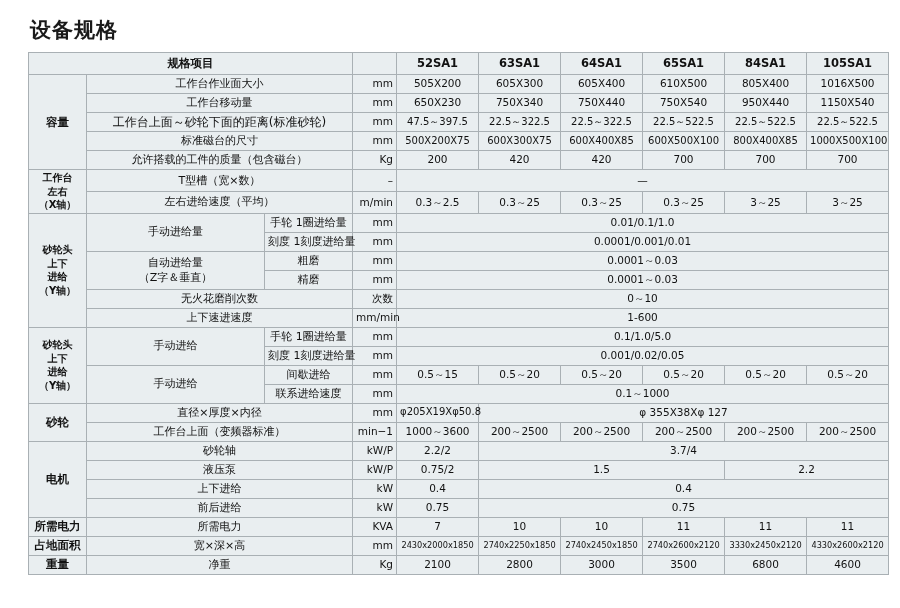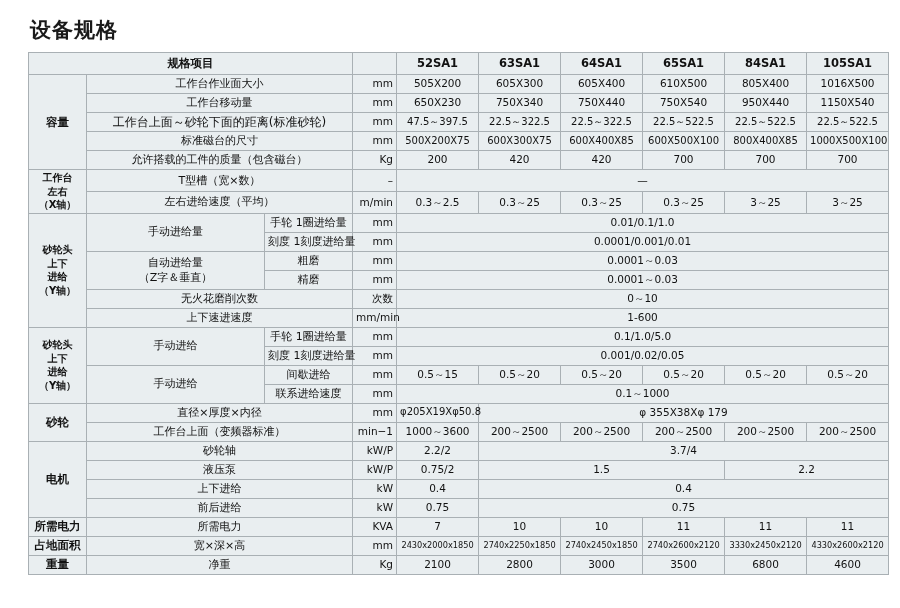--- a/index.html
+++ b/index.html
@@ -270,21 +270,21 @@
       <td class="lbl2">联系进给速度</td>
       <td class="unit">mm</td>
       <td class="val" colspan="6">0.1～1000</td>
     </tr>
 
     <tr class="row">
       <td class="grp" rowspan="2">砂轮</td>
       <td class="lbl" colspan="2">直径×厚度×内径</td>
       <td class="unit">mm</td>
       <td class="val small">φ205X19Xφ50.8</td>
-      <td class="val" colspan="5">φ 355X38Xφ 179</td>
+      <td class="val" colspan="5">φ 355X38Xφ 127</td>
     </tr>
     <tr class="row">
       <td class="lbl" colspan="2">工作台上面（变频器标准）</td>
       <td class="unit">min−1</td>
       <td class="val">1000～3600</td>
       <td class="val">200～2500</td>
       <td class="val">200～2500</td>
       <td class="val">200～2500</td>
       <td class="val">200～2500</td>
       <td class="val">200～2500</td>

